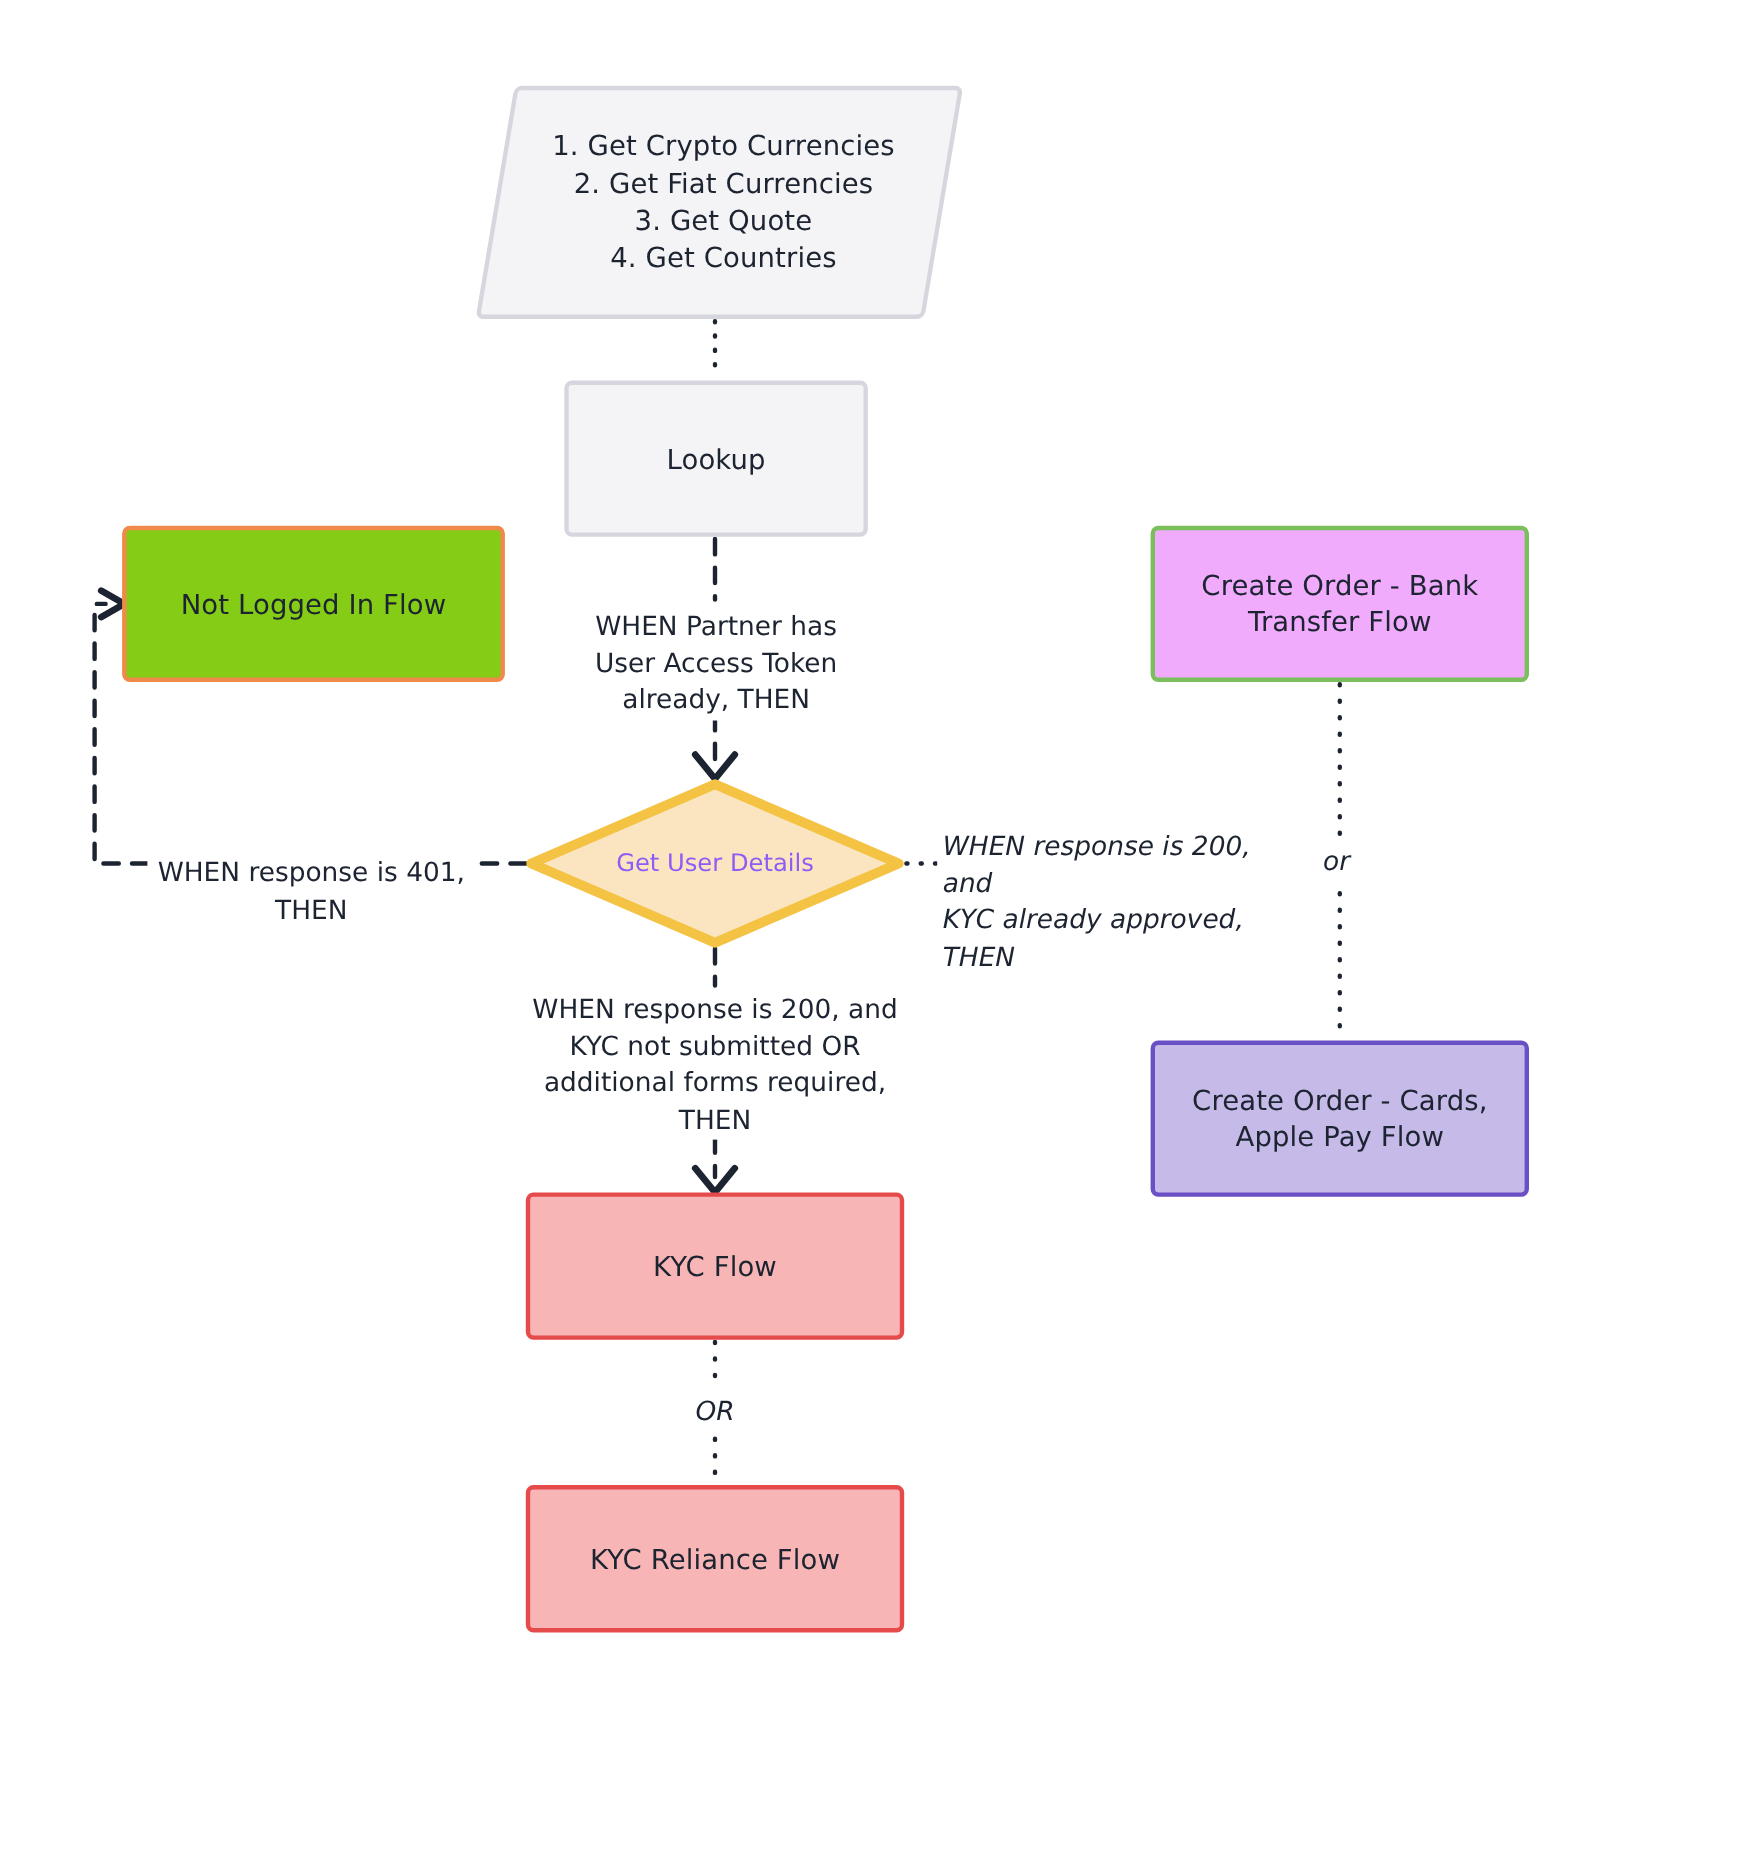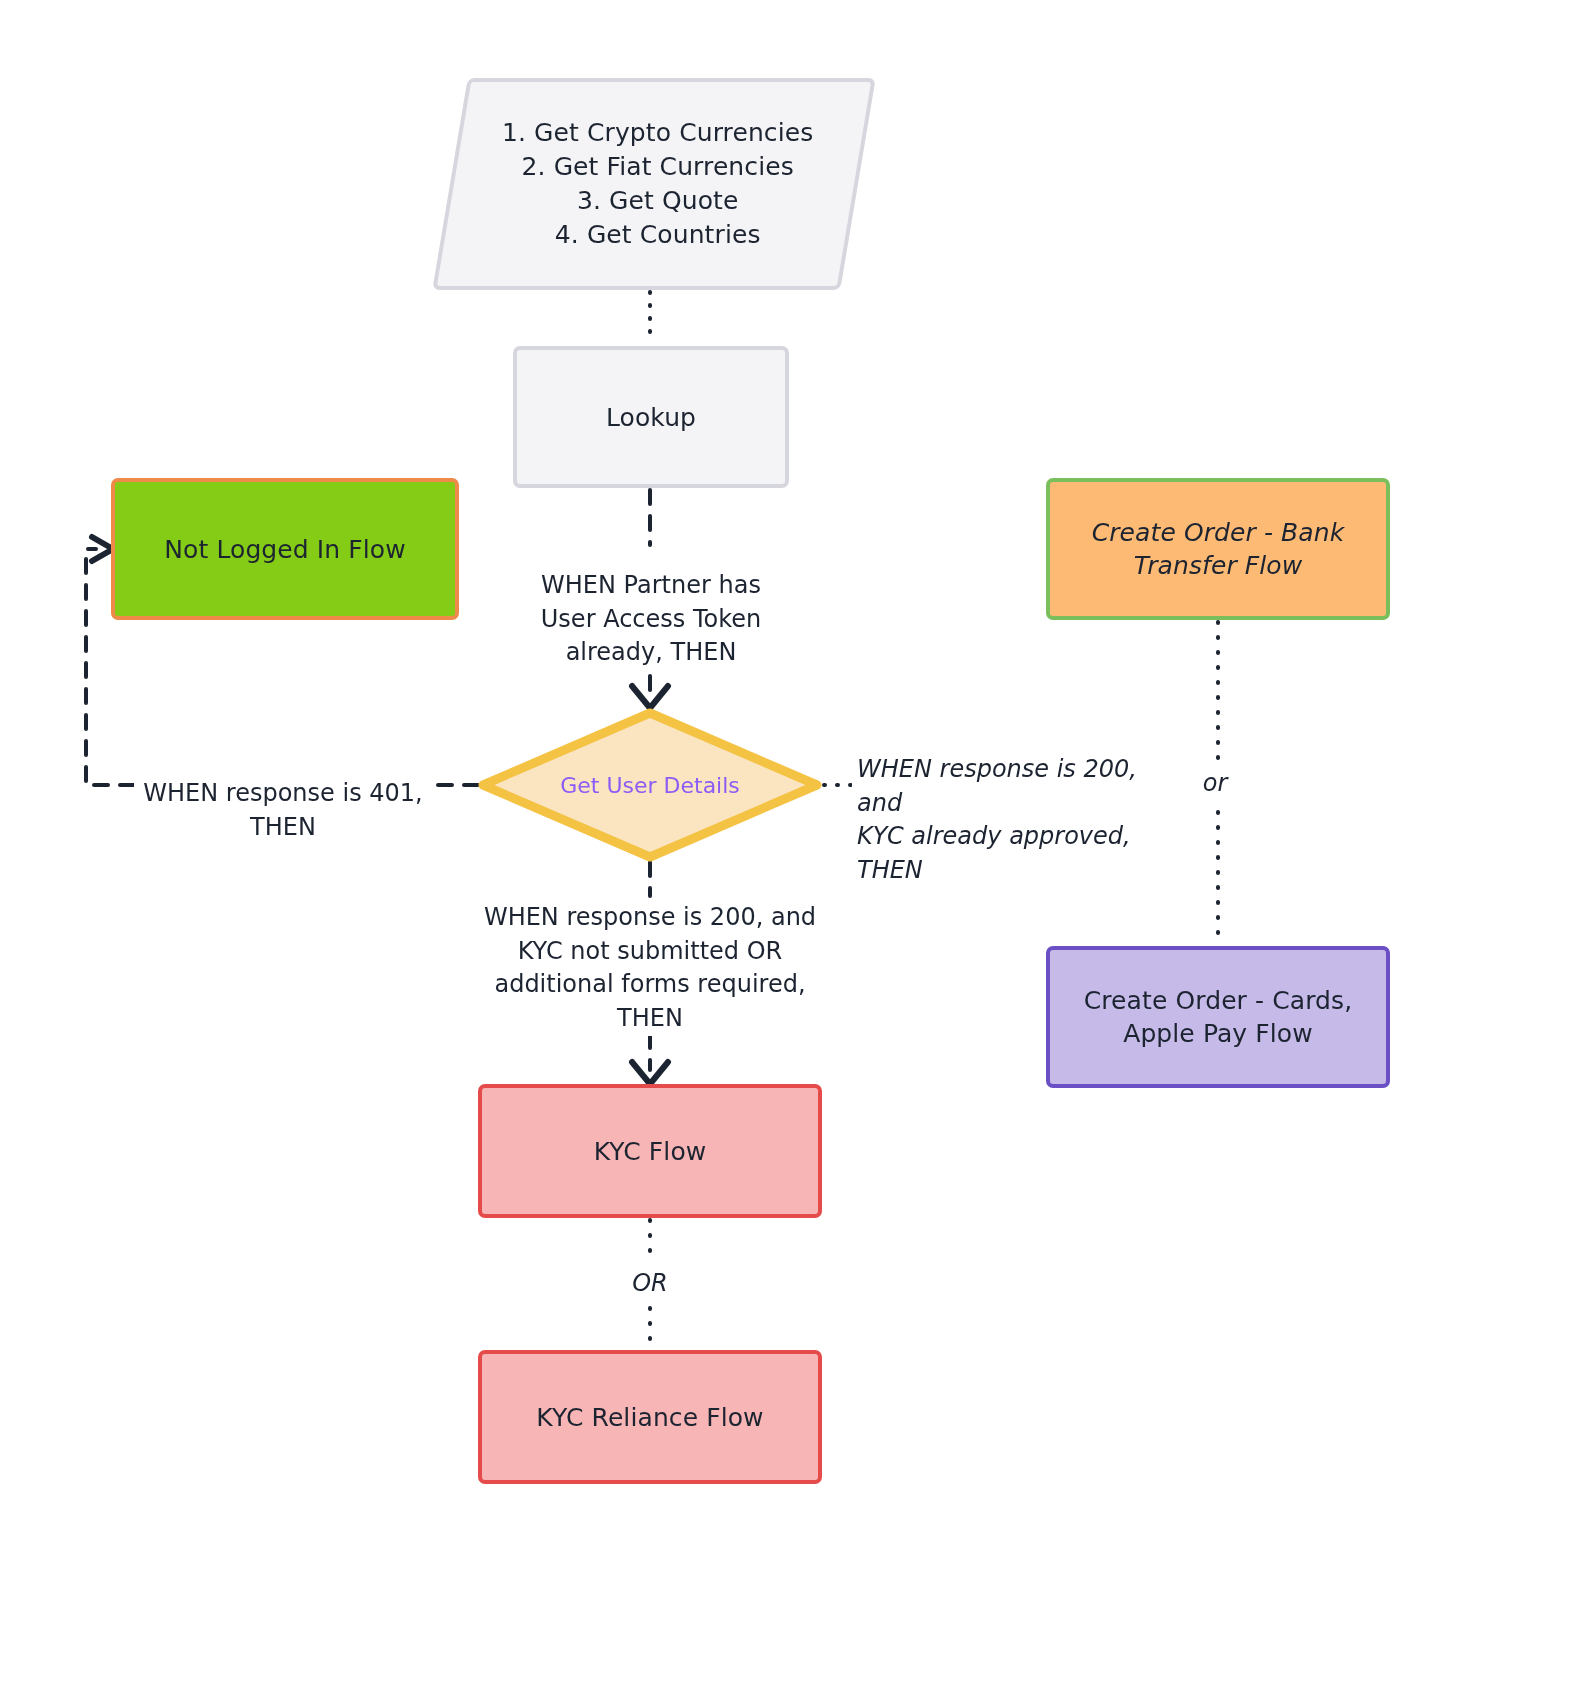--- a/index.html
+++ b/index.html
@@ -42,21 +42,21 @@
     font-size: 25px;
     line-height: 1.32;
     letter-spacing: .1px;
     color: #1d2431;
     padding: 16px 14px;
   }
   .node .node-label { display: block; white-space: pre-line; }
 
   .node.gray   { background: #f4f4f6; border-color: #d6d6de; }
   .node.orange { background: #84cc16; border-color: #f08a4b; }
-  .node.green  { background: #fdba74; border-color: #7bbf5c; font-style: italic; }
+  .node.green  { background: #f0abfc; border-color: #7bbf5c; }
   .node.purple { background: #c5bae8; border-color: #6b4fc4; justify-content: center; }
   .node.red    { background: #f7b5b5; border-color: #e54b4b; }
 
   
   #node-api-calls {
     left: 450px;
     top: 78px;
     width: 408px;
     height: 212px;
     border: 0;
@@ -166,21 +166,21 @@
     line-height: 1.40;
     color: #1d2431;
     text-align: center;
     white-space: pre-line;
     background: #ffffff;
     padding: 1px 5px;
     box-sizing: border-box;
   }
   .edge-label.italic { font-style: italic; }
 
-  #lbl-partner-token { left: 510px; top: 552px; width: 282px; margin-top: 16px; }
+  #lbl-partner-token { left: 510px; top: 552px; width: 282px; }
   #lbl-401          { left: 134px; top: 752px; width: 298px; margin-top: 24px; }
   #lbl-200-approved { left: 852px; top: 752px; width: 340px; text-align: left; }
   #lbl-200-kyc      { left: 470px; top: 900px; width: 360px; }
   #lbl-or-vertical  { left: 608px; top: 1266px; width: 84px; }
   #lbl-or-right     { left: 1178px; top: 766px; width: 74px; }
 </style>
 </head>
 <body>
 
 <div id="canvas">

